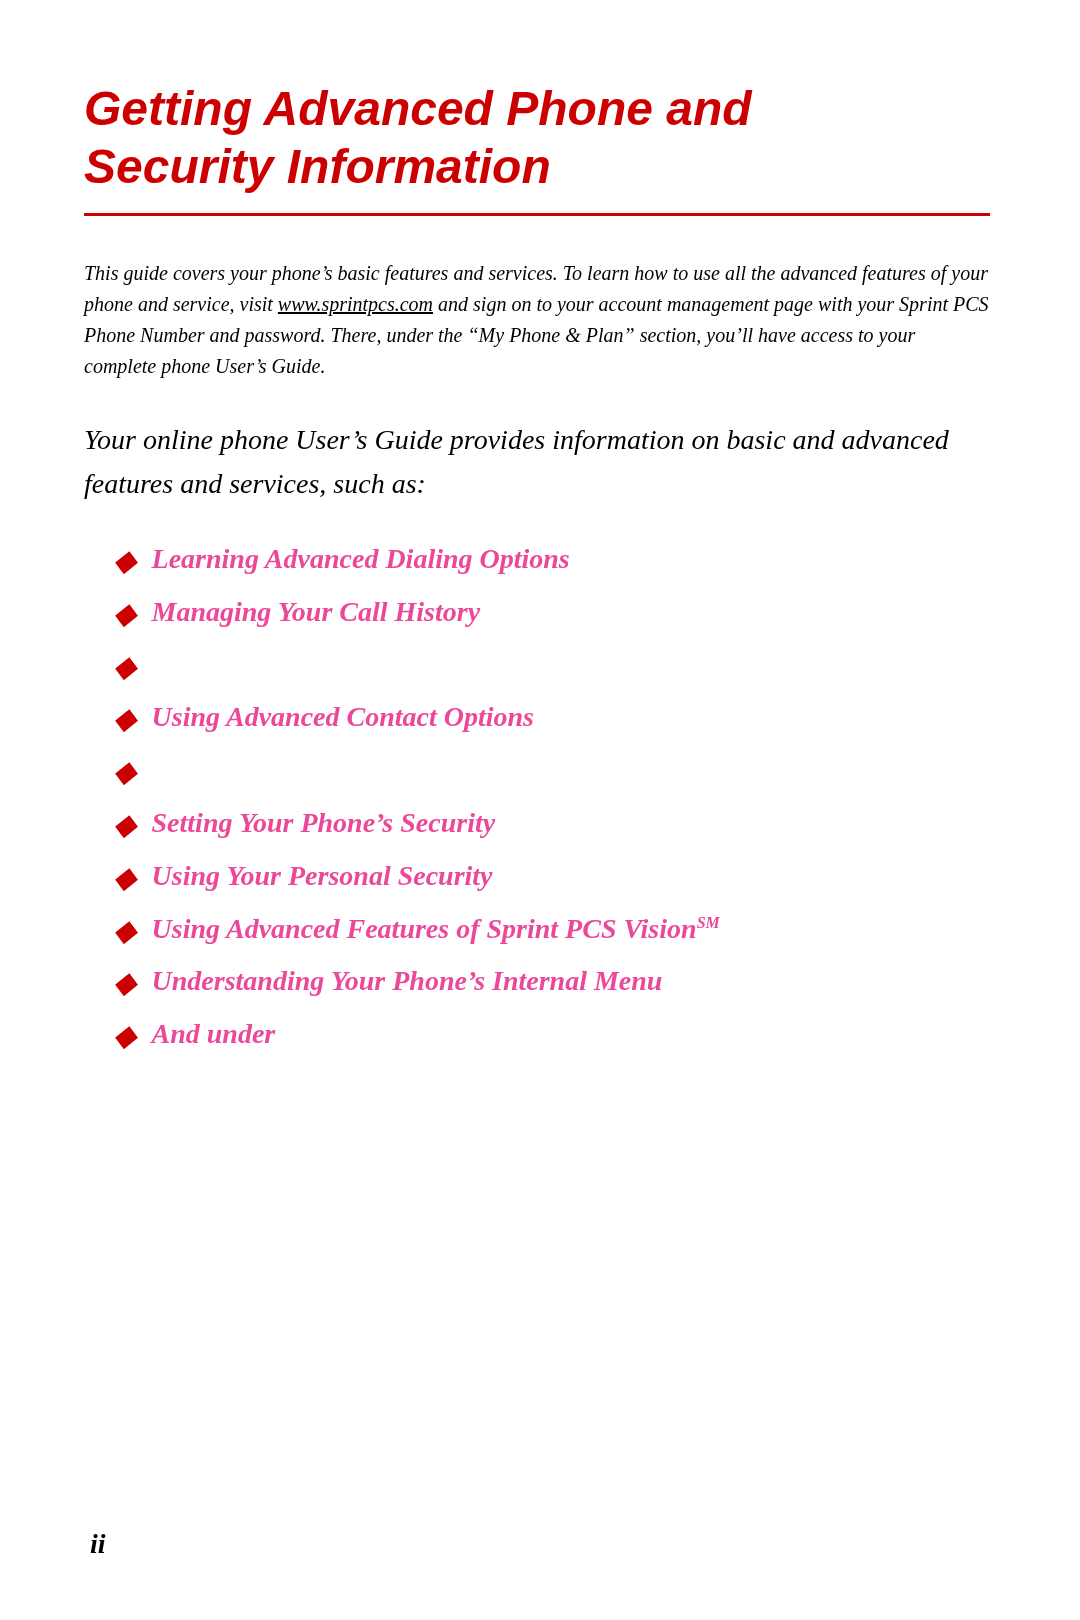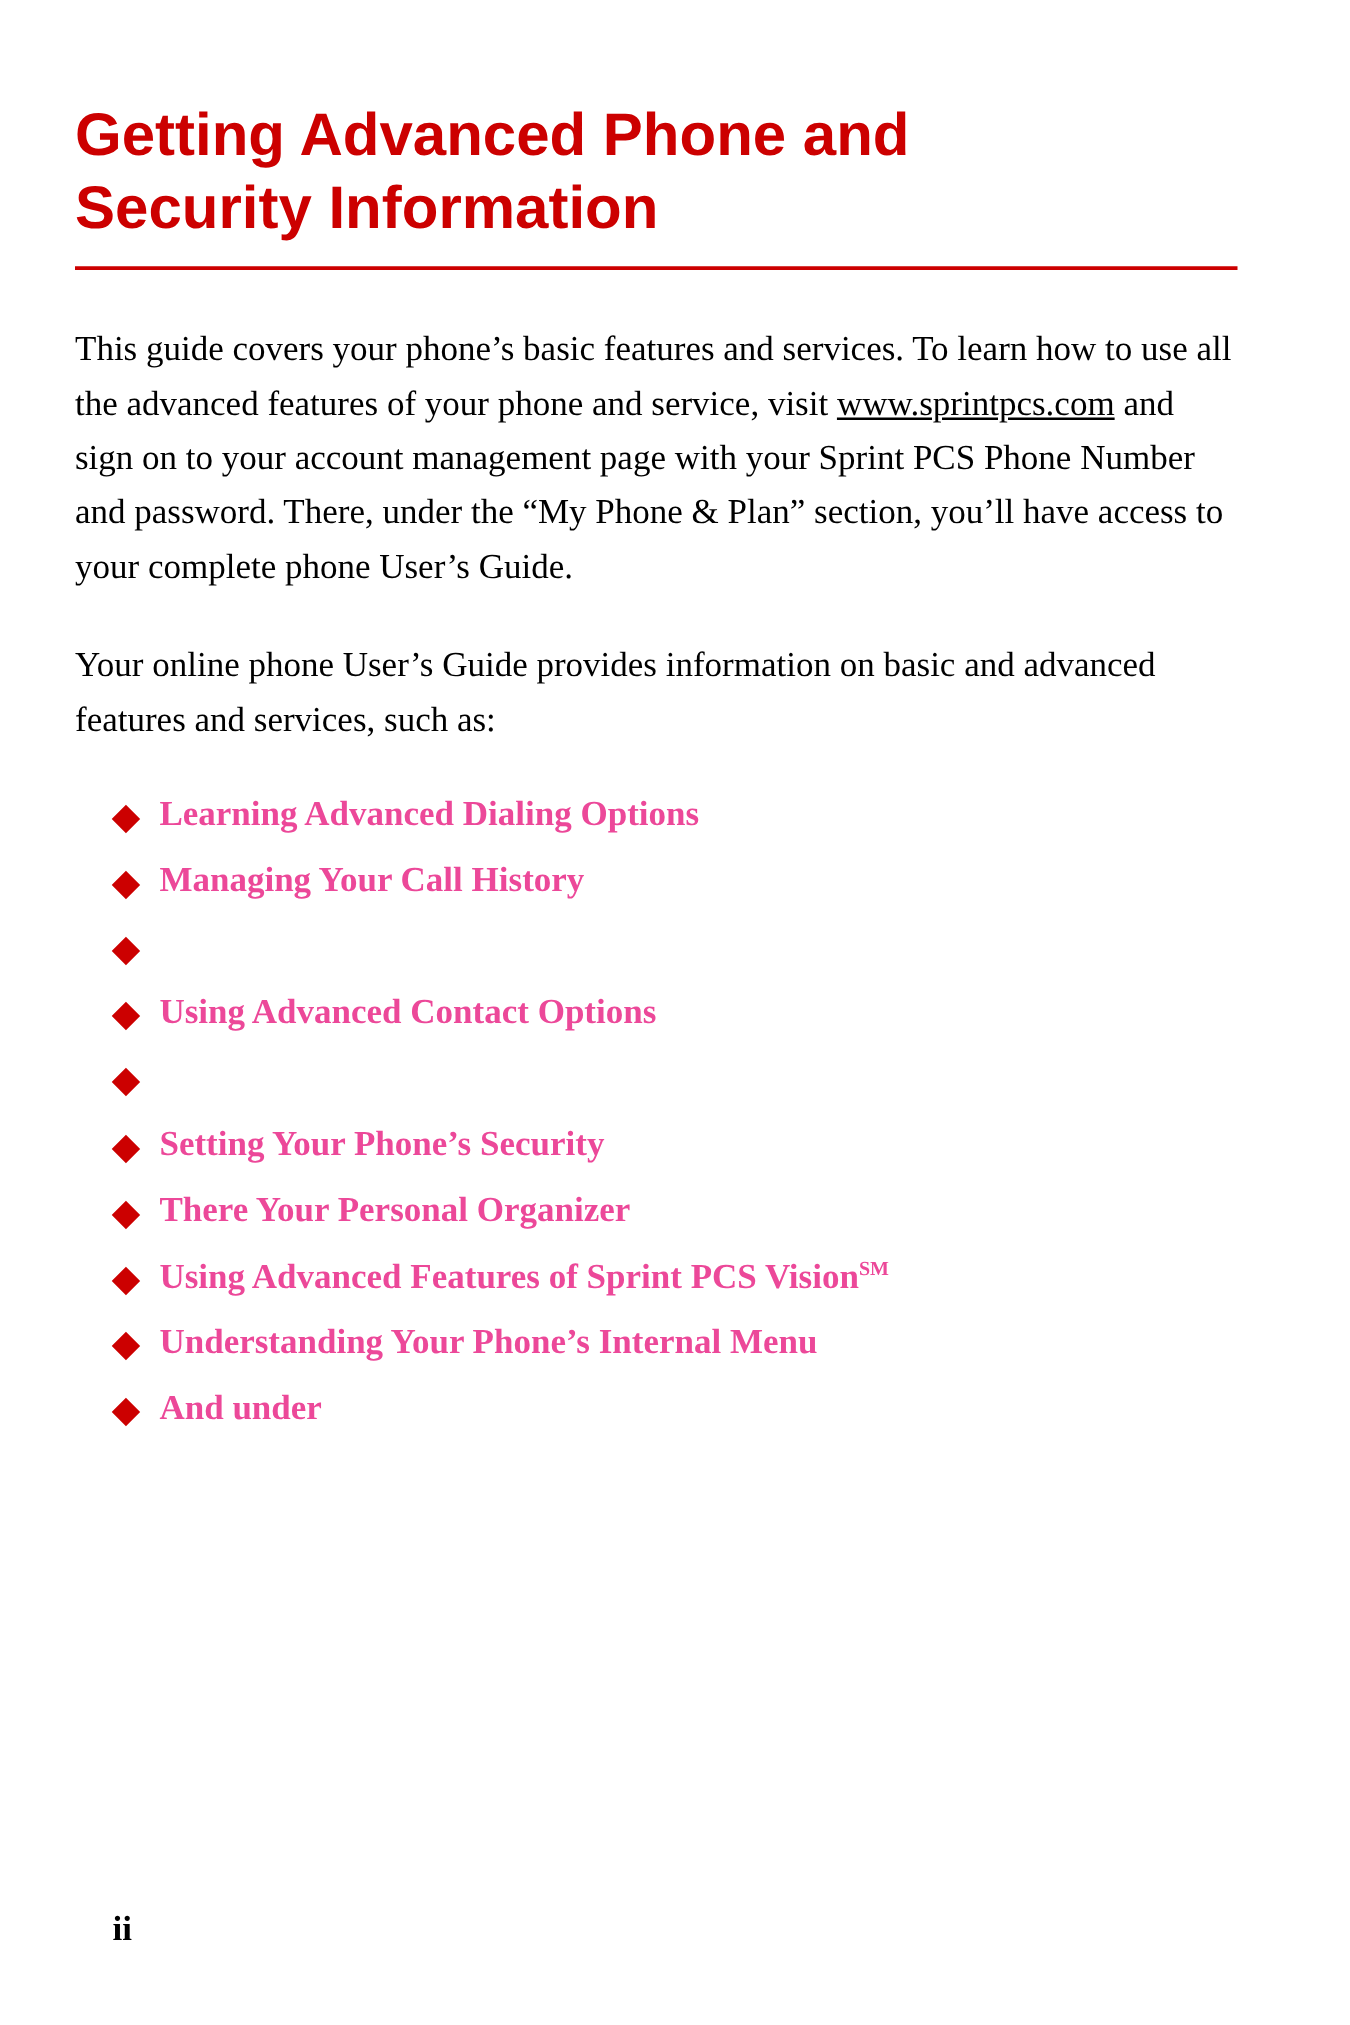--- a/index.html
+++ b/index.html
@@ -11,44 +11,45 @@
     body {
       width: 1080px;
       min-height: 1620px;
       background: #ffffff;
       font-family: Georgia, 'Times New Roman', Times, serif;
       color: #000000;
       position: relative;
     }
 
     .page-container {
-      padding: 80px 90px 80px 60px;
+      padding: 80px 90px 80px 84px;
       max-width: 1080px;
       min-height: 1620px;
       position: relative;
+      font-style: italic;
     }
 
     .page-title {
       color: #cc0000;
       font-size: 48px;
       font-weight: bold;
       font-family: Arial, Helvetica, sans-serif;
       line-height: 1.2;
       margin-bottom: 18px;
     }
 
     .title-divider {
       width: 100%;
       height: 3px;
       background-color: #cc0000;
       margin-bottom: 42px;
     }
 
     .intro-paragraph {
-      font-size: 28px;
+      font-size: 20px;
       line-height: 1.55;
       margin-bottom: 36px;
       font-family: Georgia, 'Times New Roman', Times, serif;
       font-weight: normal;
     }
 
     .intro-paragraph a {
       color: #000000;
       text-decoration: underline;
     }
@@ -139,21 +140,21 @@
     </li>
     <li>
       <span class="bullet-diamond">◆</span>
     </li>
     <li>
       <span class="bullet-diamond">◆</span>
       <span class="bullet-text">Setting Your Phone’s Security</span>
     </li>
     <li>
       <span class="bullet-diamond">◆</span>
-      <span class="bullet-text">There Your Personal Organizer</span>
+      <span class="bullet-text">Using Your Personal Security</span>
     </li>
     <li>
       <span class="bullet-diamond">◆</span>
       <span class="bullet-text">Using Advanced Features of Sprint PCS Vision<sup>SM</sup></span>
     </li>
     <li>
       <span class="bullet-diamond">◆</span>
       <span class="bullet-text">Understanding Your Phone’s Internal Menu</span>
     </li>
     <li>

